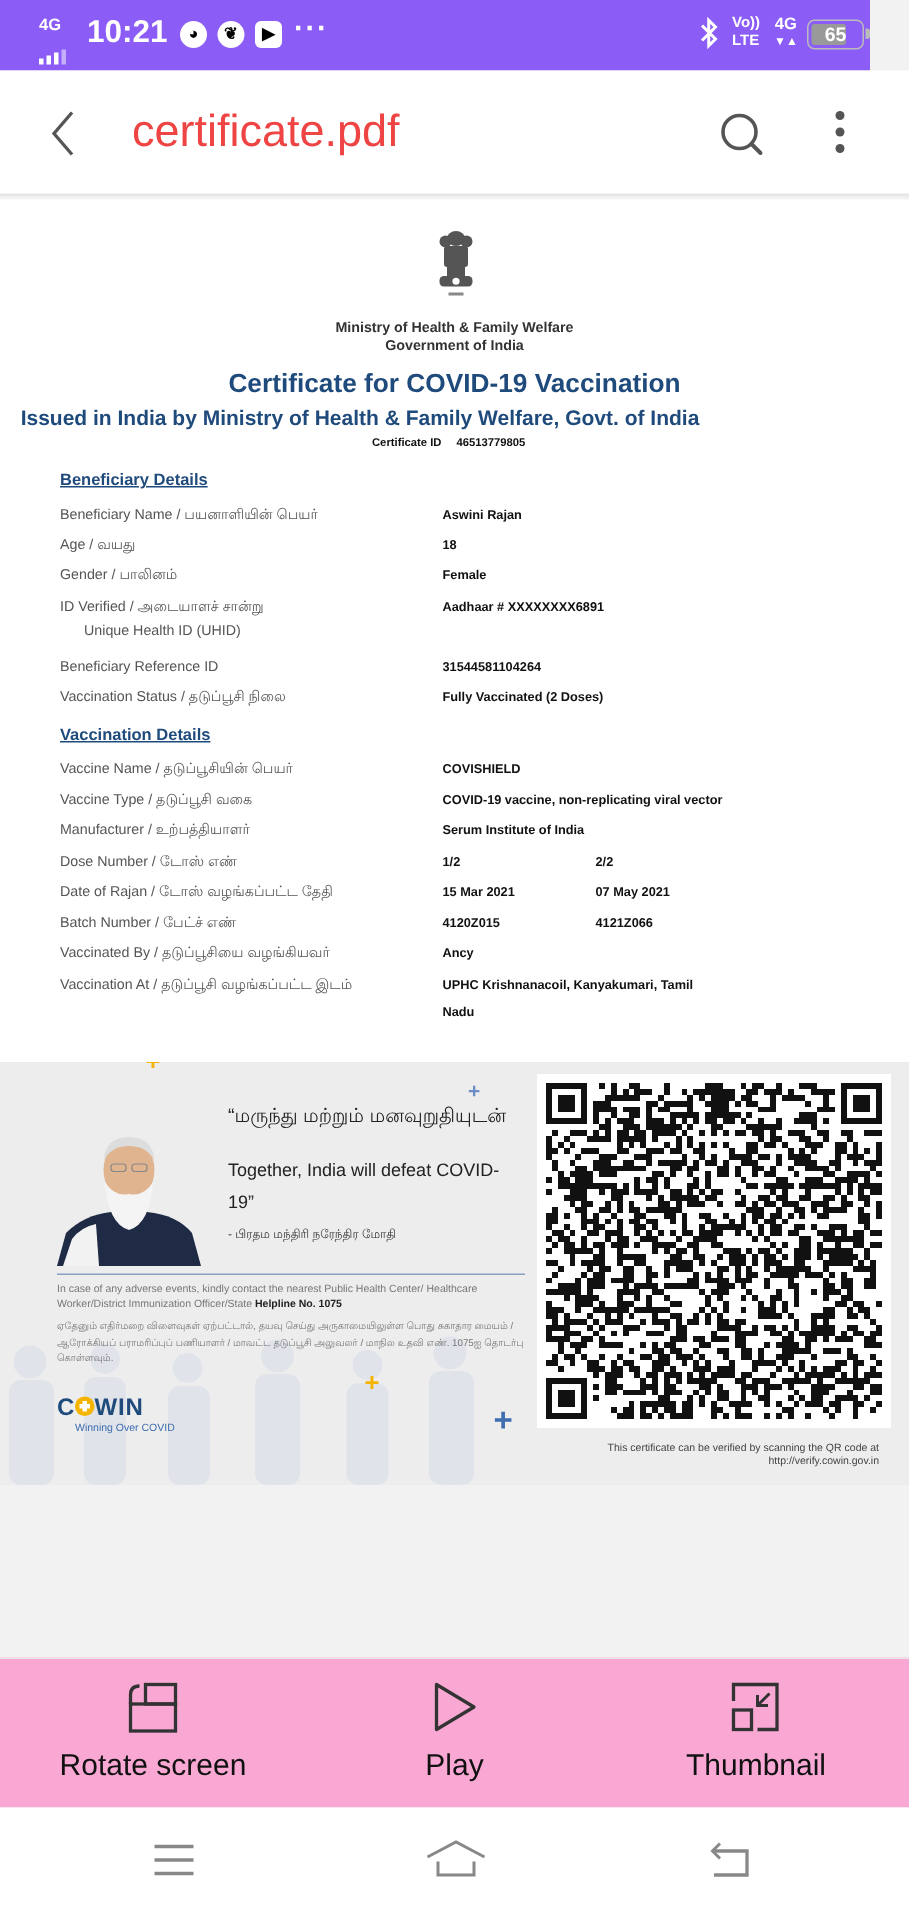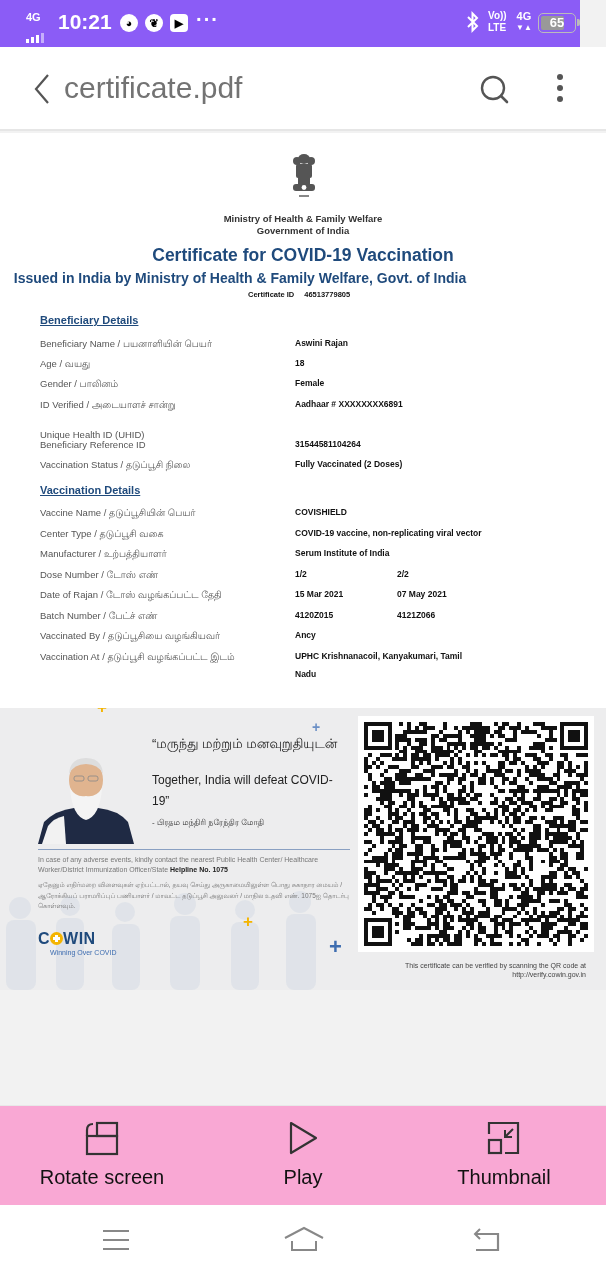--- a/index.html
+++ b/index.html
@@ -19,21 +19,21 @@
   .sb-volte { position: absolute; left: 488px; top: 10px; font-size: 10px; line-height: 12px; font-weight: bold; }
   .sb-4g { position: absolute; left: 516px; top: 10px; font-size: 11px; line-height: 12px; font-weight: bold; text-align: center; }
   .sb-batt { position: absolute; left: 538px; top: 13px; width: 38px; height: 20px; border: 1.5px solid #bbb; border-radius: 5px; }
   .sb-batt .fill { position: absolute; left: 2px; top: 2px; bottom: 2px; background: #999; border-radius: 2px; }
   .sb-batt .lvl { position: absolute; left: 0; right: 0; top: 1px; text-align: center; font-size: 13px; font-weight: bold; color: #fff; }
   .sb-batt::after { content: ""; position: absolute; right: -5px; top: 5px; width: 3px; height: 7px; background: #bbb; border-radius: 0 2px 2px 0; }
 
   
   .appbar { position: absolute; left: 0; top: 47px; width: 606px; height: 84px; background: #fff; border-bottom: 2px solid #e6e6e6; }
   .back-btn { position: absolute; left: 28px; top: 22px; width: 30px; height: 40px; cursor: pointer; }
-  .appbar-title { position: absolute; left: 64px; top: 24px; font-size: 30px; color: #737373; }
+  .appbar-title { position: absolute; left: 88px; top: 24px; font-size: 30px; color: #ef4444; }
   .search-btn { position: absolute; left: 478px; top: 26px; width: 34px; height: 34px; cursor: pointer; }
   .more-btn { position: absolute; left: 548px; top: 24px; width: 24px; height: 36px; cursor: pointer; }
   .more-btn i { display: block; width: 6px; height: 6px; border-radius: 50%; background: #555; margin: 3px auto 5px; }
 
   
   .pdf { position: absolute; left: 0; top: 133px; width: 606px; height: 857px; background: #fff; overflow: hidden; }
   .emblem { position: absolute; left: 287px; top: 18px; width: 34px; height: 50px; }
   .ministry { position: absolute; left: 0; width: 606px; text-align: center; font-size: 9.5px; color: #333; font-weight: bold; }
   .cert-title { position: absolute; left: 0; top: 112px; width: 606px; text-align: center; font-size: 17.5px; color: #1f4a7c; font-weight: bold; }
   .cert-issued { position: absolute; left: 0; top: 137px; width: 480px; text-align: center; font-size: 14px; color: #1f4a7c; font-weight: bold; }
@@ -164,21 +164,21 @@
           <span class="val">18</span>
         </div>
         <div class="row" style="top: 245.4px;">
           <span class="lbl">Gender / பாலினம்</span>
           <span class="val">Female</span>
         </div>
         <div class="row" style="top: 265.6px;">
           <span class="lbl">ID Verified / அடையாளச் சான்று</span>
           <span class="val">Aadhaar # XXXXXXXX6891</span>
         </div>
-        <div class="row" style="top: 296px;">
+        <div class="row" style="top: 282px; margin-left: 16px;">
           <span class="lbl">Unique Health ID (UHID)</span>
           <span class="val"></span>
         </div>
         <div class="row" style="top: 306px;">
           <span class="lbl">Beneficiary Reference ID</span>
           <span class="val">31544581104264</span>
         </div>
         <div class="row" style="top: 326.2px;">
           <span class="lbl">Vaccination Status / தடுப்பூசி நிலை</span>
           <span class="val">Fully Vaccinated (2 Doses)</span>
@@ -186,21 +186,21 @@
       </div>
 
     <div class="section-h" style="top:351px">Vaccination Details</div>
     <div id="vac-rows">
         <div class="row" style="top: 374px;">
           <span class="lbl">Vaccine Name / தடுப்பூசியின் பெயர்</span>
           <span class="val">COVISHIELD</span>
           <span class="val2"></span>
         </div>
         <div class="row" style="top: 394.5px;">
-          <span class="lbl">Center Type / தடுப்பூசி வகை</span>
+          <span class="lbl">Vaccine Type / தடுப்பூசி வகை</span>
           <span class="val">COVID-19 vaccine, non-replicating viral vector</span>
           <span class="val2"></span>
         </div>
         <div class="row" style="top: 415px;">
           <span class="lbl">Manufacturer / உற்பத்தியாளர்</span>
           <span class="val">Serum Institute of India</span>
           <span class="val2"></span>
         </div>
         <div class="row" style="top: 435.5px;">
           <span class="lbl">Dose Number / டோஸ் எண்</span>

